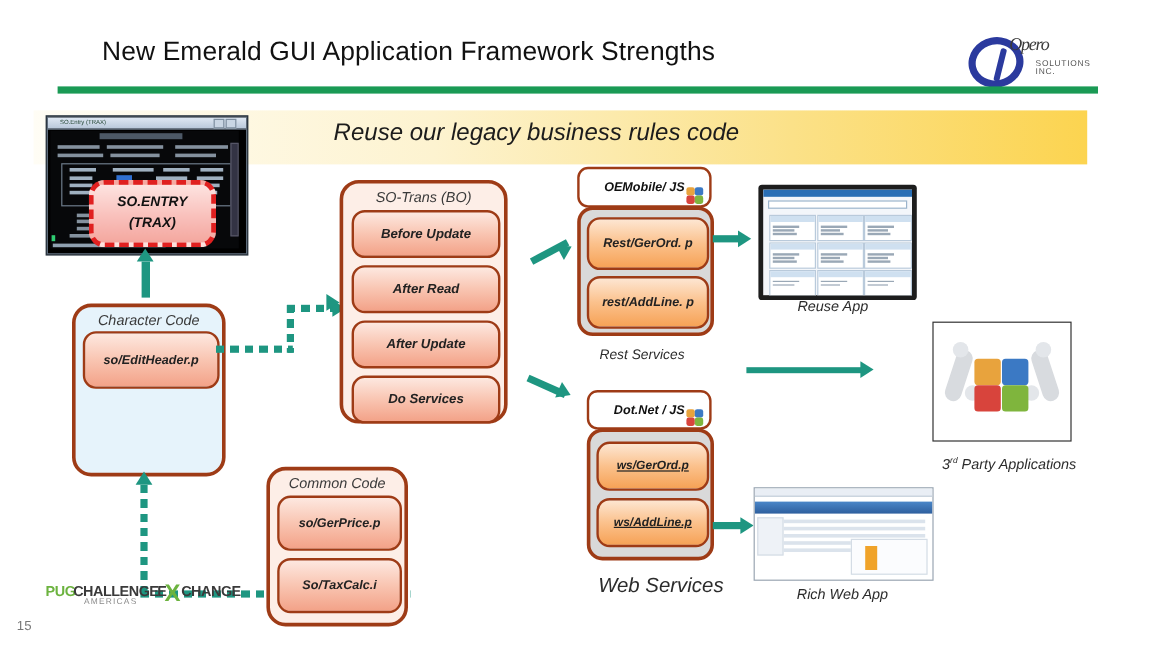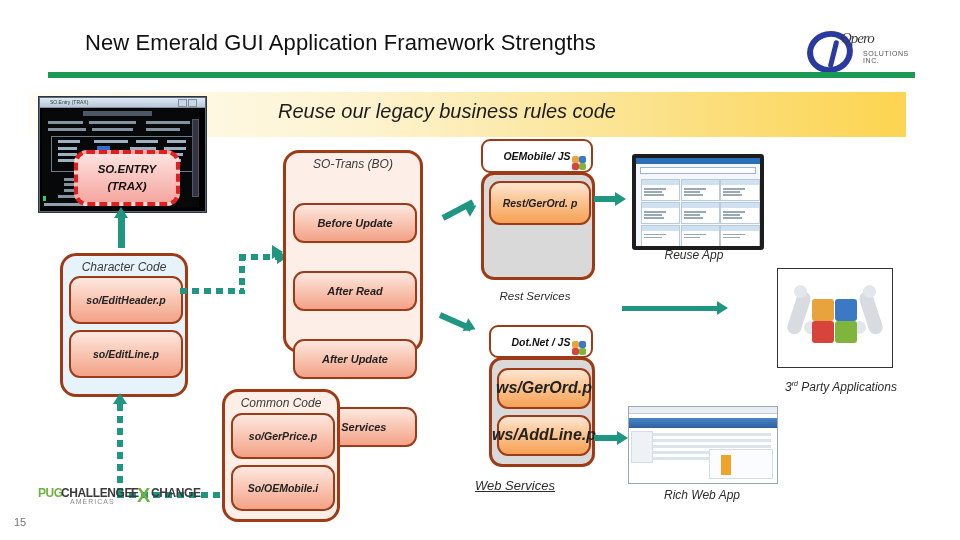--- a/index.html
+++ b/index.html
@@ -134,21 +134,21 @@
     background:#e6f3fb;
   }
   #cc-items{position:absolute;left:6px;top:20px;right:6px;}
   #cc-items .pill{width:100%;height:44px;font-size:10.5px;margin-bottom:6px;}
 
   
   #so-trans{
     left:283px;top:150px;width:134px;height:197px;
   }
   #st-items{position:absolute;left:7px;top:22px;right:7px;}
-  #st-items .pill{width:100%;height:36px;font-size:11px;margin-bottom:6px;margin-top:28px;}
+  #st-items .pill{width:100%;height:36px;font-size:11px;margin-bottom:6px;}
 
   
   #common-code{
     left:222px;top:389px;width:112px;height:127px;
   }
   #cm-items{position:absolute;left:6px;top:21px;right:6px;}
   #cm-items .pill{width:100%;height:42px;font-size:10.5px;margin-bottom:6px;}
 
   
   #oemobile{
@@ -177,26 +177,27 @@
     border:2px solid #9e3b16;border-radius:9px;background:#ffffff;
     display:flex;align-items:center;justify-content:center;
     font-size:10.5px;font-style:italic;font-weight:bold;color:#111;
   }
   #ws-group{
     left:489px;top:357px;width:100px;height:104px;
     border:3px solid #9e3b16;border-radius:13px;background:#d9d9d9;
   }
   #ws-items{position:absolute;left:5px;top:8px;right:5px;}
   #ws-items .pill{
-    width:100%;height:37px;font-size:16px;margin-bottom:6px;
+    width:100%;height:37px;font-size:10px;margin-bottom:6px;
     background:linear-gradient(to bottom,#fde6d2 0%,#fbc18c 50%,#f6a256 100%);
+    text-decoration:underline;
   }
   #ws-caption{
-    left:475px;top:478px;width:128px;text-align:left;
-    font-size:13px;font-style:italic;color:#2c2c2c;text-decoration:underline;
+    left:475px;top:478px;width:128px;text-align:right;
+    font-size:17px;font-style:italic;color:#2c2c2c;
   }
 
   
   .puz{position:absolute;right:3px;bottom:1px;width:16px;height:14px;}
   .puz i{position:absolute;width:7px;height:7px;border-radius:2px;}
   .puz i:nth-child(1){left:0;top:0;background:#e8a33d;}
   .puz i:nth-child(2){left:7px;top:0;background:#3b79c4;}
   .puz i:nth-child(3){left:0;top:7px;background:#d8443c;}
   .puz i:nth-child(4){left:7px;top:7px;background:#7fb53d;}
 
@@ -342,21 +343,20 @@
   <span>(TRAX)</span>
 </div>
 
 <div class="arrow-line" style="left:118px;top:218px;width:7px;height:30px;"></div>
 <div class="arrow-head ah-up" style="left:114px;top:207px;"></div>
 
 <div class="abs group" id="character-code">
   <div class="group-title">Character Code</div>
   <div id="cc-items">
     <div class="pill">so/EditHeader.p</div>
-    <div class="pill">so/EditLine.p</div>
   </div>
 </div>
 
 <div class="dot-v" style="left:117px;top:404px;height:94px;"></div>
 <div class="arrow-head ah-up" style="left:113px;top:393px;"></div>
 <div class="dot-h" style="left:117px;top:492px;width:108px;"></div>
 
 <div class="dot-h" style="left:180px;top:288px;width:64px;"></div>
 <div class="dot-v" style="left:239px;top:254px;height:40px;"></div>
 <div class="dot-h" style="left:239px;top:254px;width:42px;"></div>
@@ -373,21 +373,21 @@
     <div class="pill">Do Services</div>
   </div>
 </div>
 
 <div class="arrow-head ah-right" style="left:272px;top:245px;"></div>
 
 <div class="abs group" id="common-code">
   <div class="group-title">Common Code</div>
   <div id="cm-items">
     <div class="pill">so/GerPrice.p</div>
-    <div class="pill">So/OEMobile.i</div>
+    <div class="pill">So/TaxCalc.i</div>
   </div>
 </div>
 
 <div class="arrow-line" style="left:443px;top:215px;width:34px;height:6px;transform:rotate(-28deg);transform-origin:left center;"></div>
 <div class="arrow-head ah-right" style="left:466px;top:201px;transform:rotate(-28deg);"></div>
 
 <div class="arrow-line" style="left:440px;top:312px;width:34px;height:6px;transform:rotate(24deg);transform-origin:left center;"></div>
 <div class="arrow-head ah-right" style="left:465px;top:320px;transform:rotate(24deg);"></div>
 
 <div class="abs" id="oemobile">
@@ -395,20 +395,21 @@
   <span class="puz">
       <i></i>
       <i></i>
       <i></i>
       <i></i>
     </span>
 </div>
 <div class="abs" id="rest-group">
   <div id="rest-items">
     <div class="pill">Rest/GerOrd. p</div>
+    <div class="pill">rest/AddLine. p</div>
   </div>
 </div>
 <div class="abs" id="rest-caption">Rest Services</div>
 
 <div class="abs" id="dotnet">
   <span>Dot.Net / JS</span>
   <span class="puz">
       <i></i>
       <i></i>
       <i></i>

